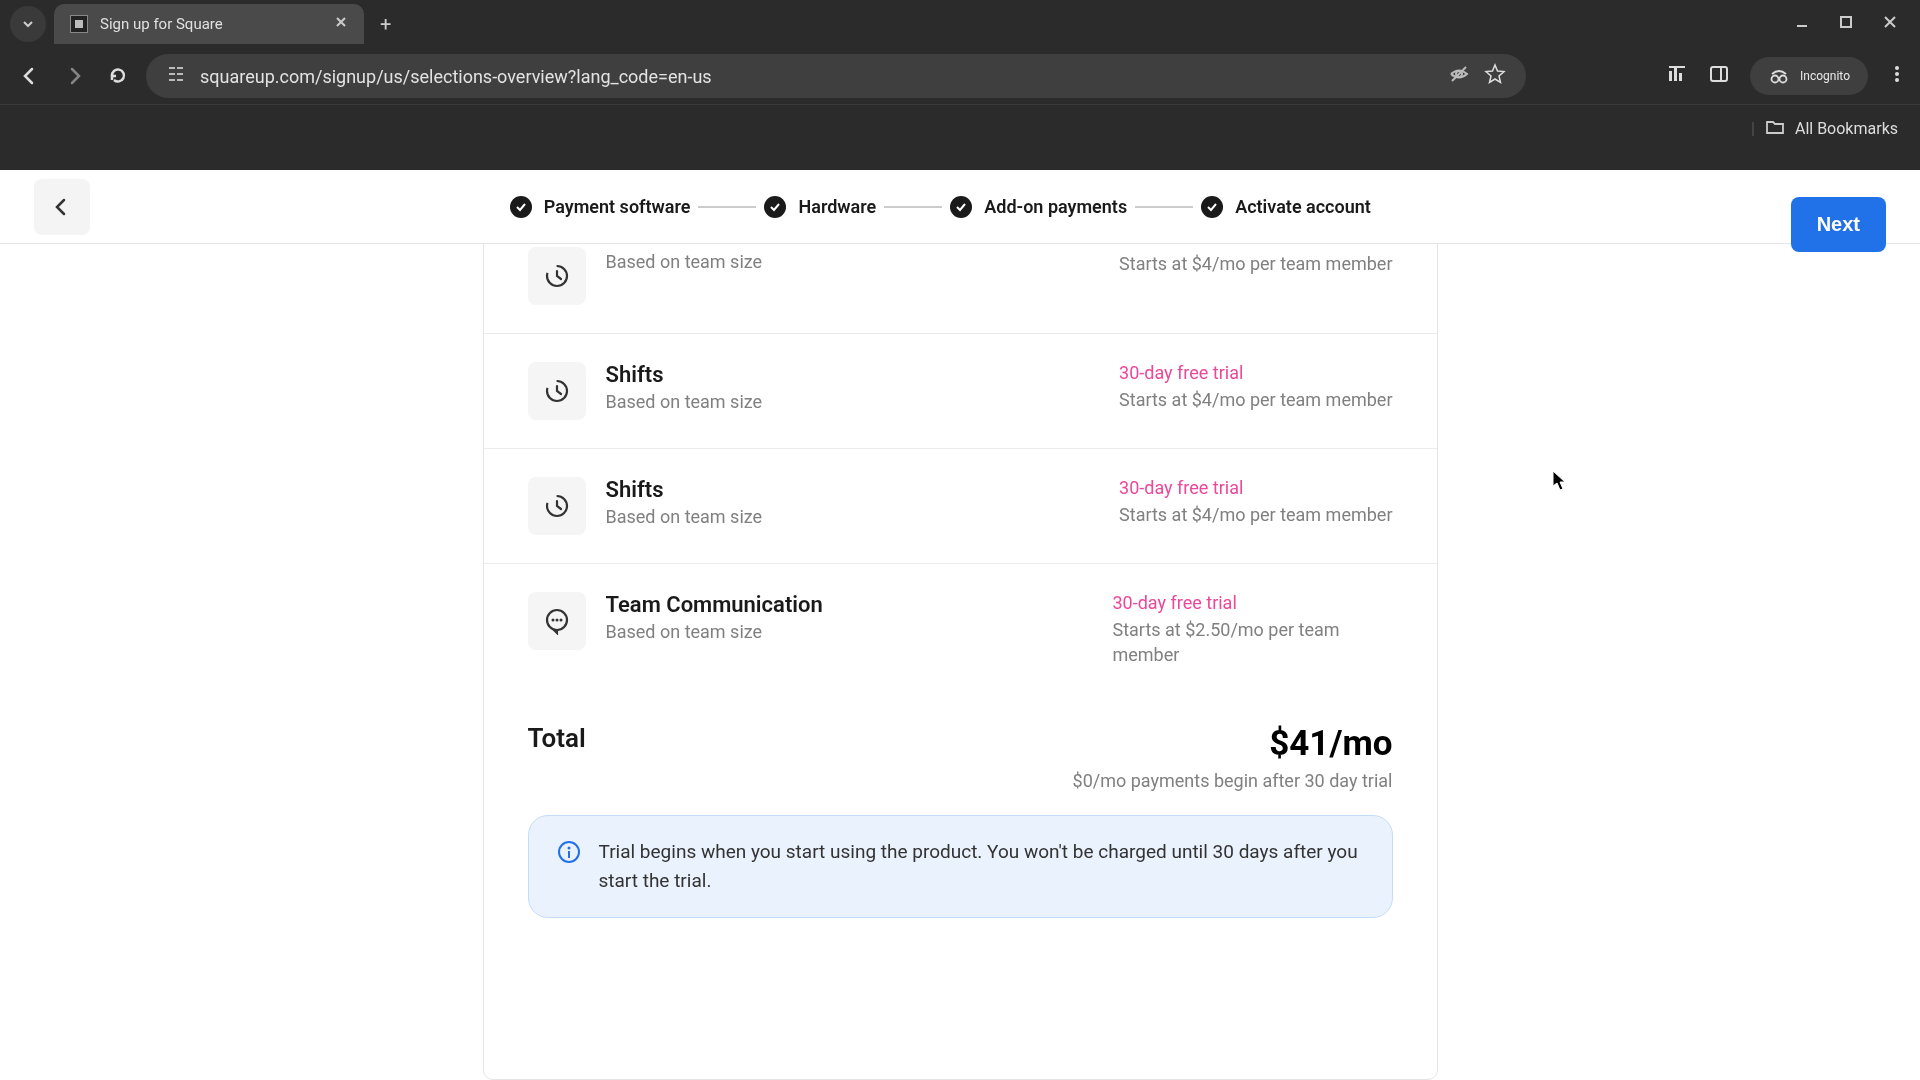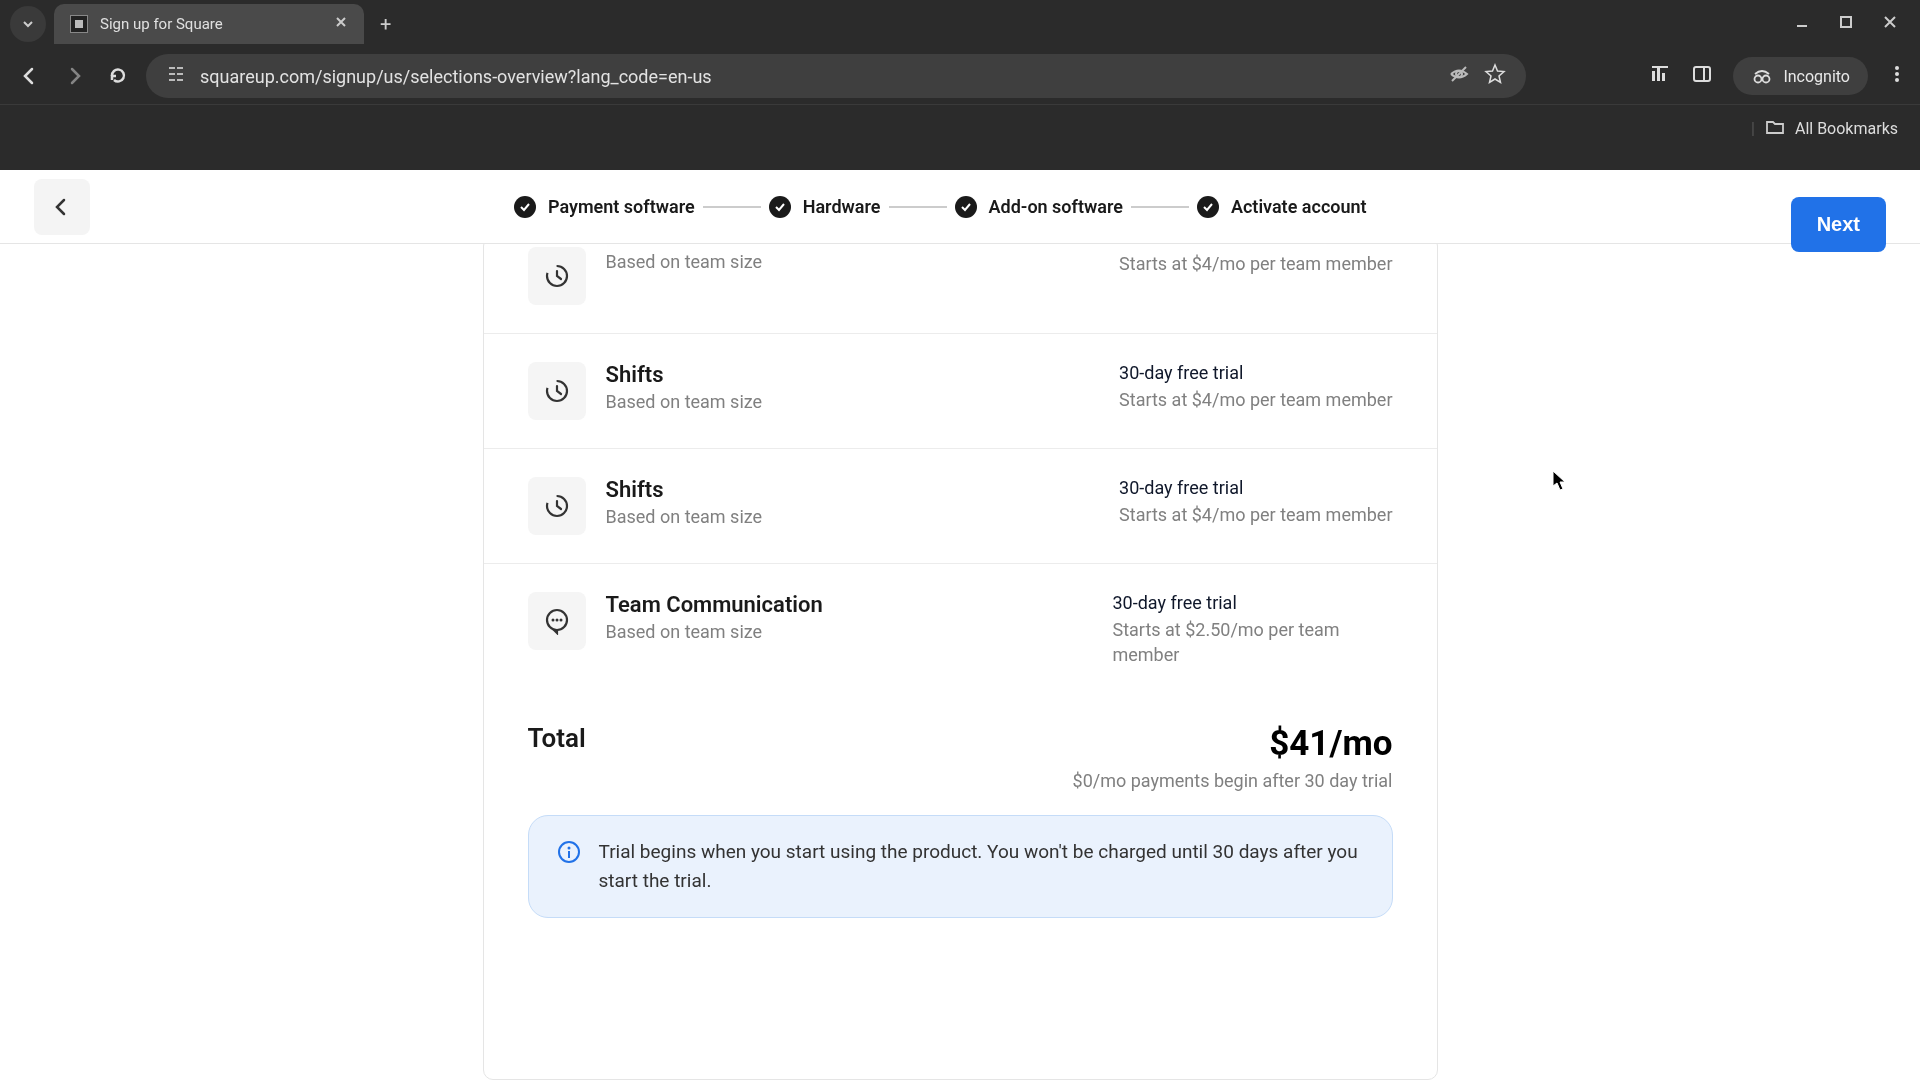--- a/index.html
+++ b/index.html
@@ -121,21 +121,21 @@
       color: #ddd;
       margin-left: auto;
     }
     .incognito-pill {
       background: #3f3f3f;
       border-radius: 22px;
       padding: 8px 18px;
       display: flex;
       align-items: center;
       gap: 10px;
-      font-size: 16px;
+      font-size: 12px;
       color: #e8e8e8;
     }
     .bookmarks-bar {
       height: 48px;
       display: flex;
       align-items: center;
       justify-content: flex-end;
       padding-right: 22px;
       color: #ddd;
       font-size: 16px;
@@ -246,21 +246,21 @@
     }
     .addon-sub {
       font-size: 18px;
       color: #808080;
     }
     .addon-price {
       max-width: 280px;
     }
     .price-trial {
       font-size: 18px;
-      color: #0f172a;
+      color: #ec4899;
       margin-bottom: 4px;
     }
     .price-starts {
       font-size: 18px;
       color: #808080;
       line-height: 1.4;
     }
     .total-row {
       display: flex;
       justify-content: space-between;
@@ -453,21 +453,21 @@
           </span>
         <span>Hardware</span>
       </div>
       <div class="step-line"></div>
       <div class="step">
         <span class="step-check">
             <svg width="12" height="12" viewBox="0 0 12 12">
               <path d="M2 6 L5 9 L10 3" stroke="#fff" stroke-width="2" fill="none"></path>
             </svg>
           </span>
-        <span>Add-on software</span>
+        <span>Add-on payments</span>
       </div>
       <div class="step-line"></div>
       <div class="step">
         <span class="step-check">
             <svg width="12" height="12" viewBox="0 0 12 12">
               <path d="M2 6 L5 9 L10 3" stroke="#fff" stroke-width="2" fill="none"></path>
             </svg>
           </span>
         <span>Activate account</span>
       </div>

